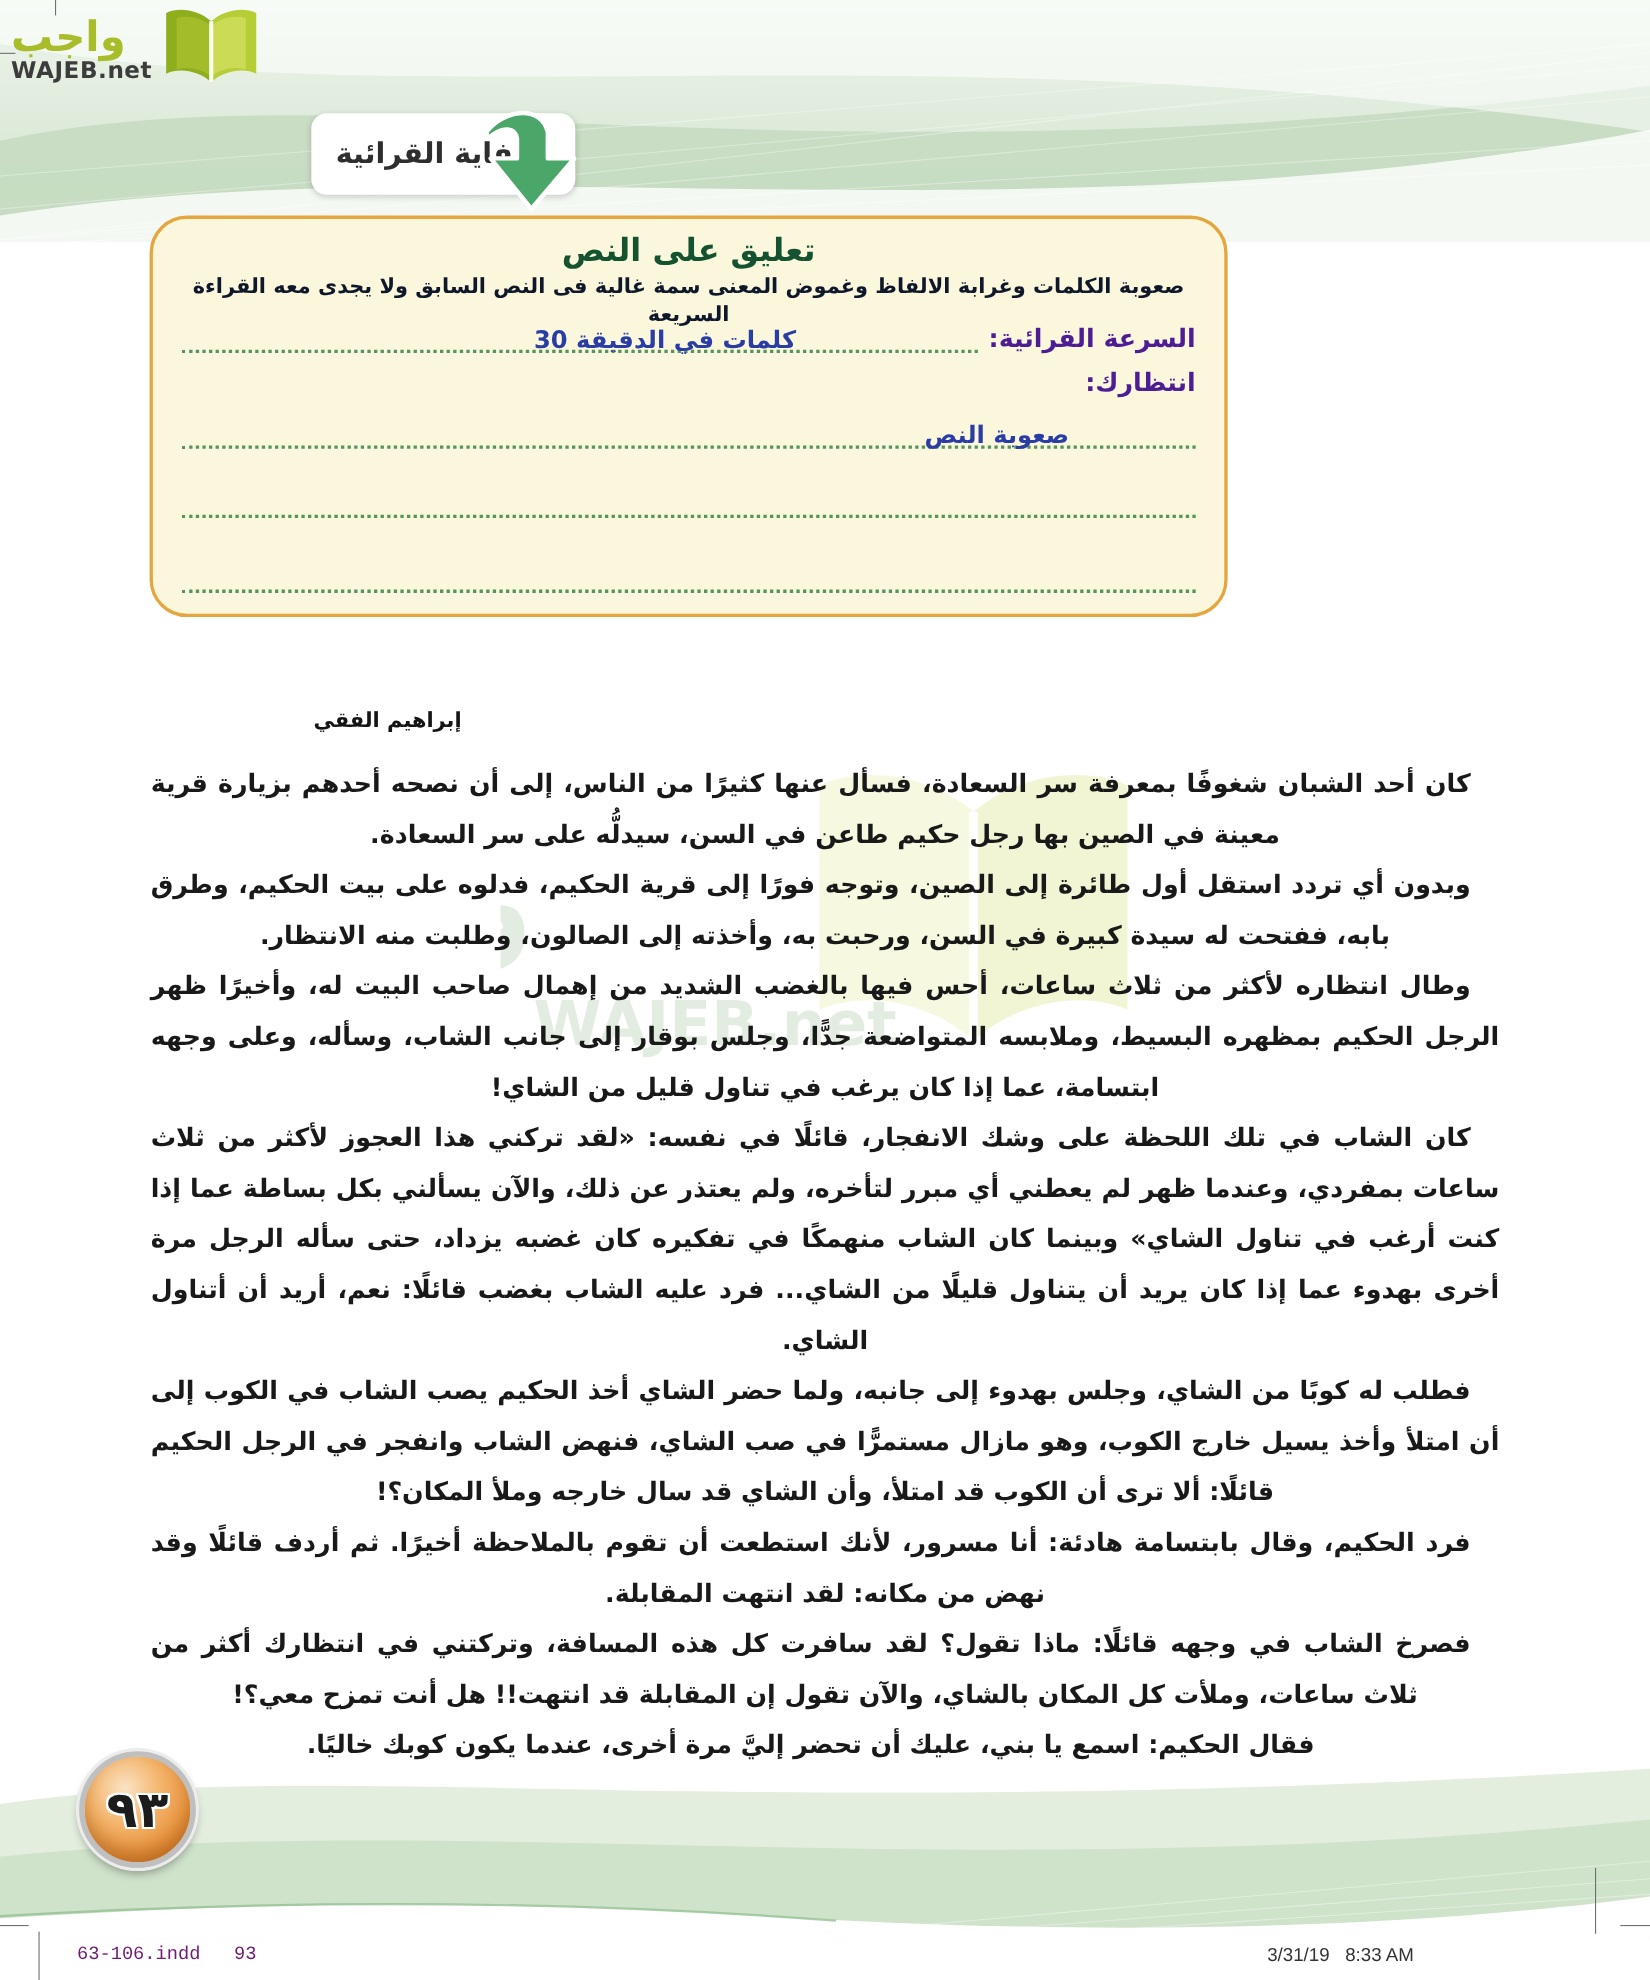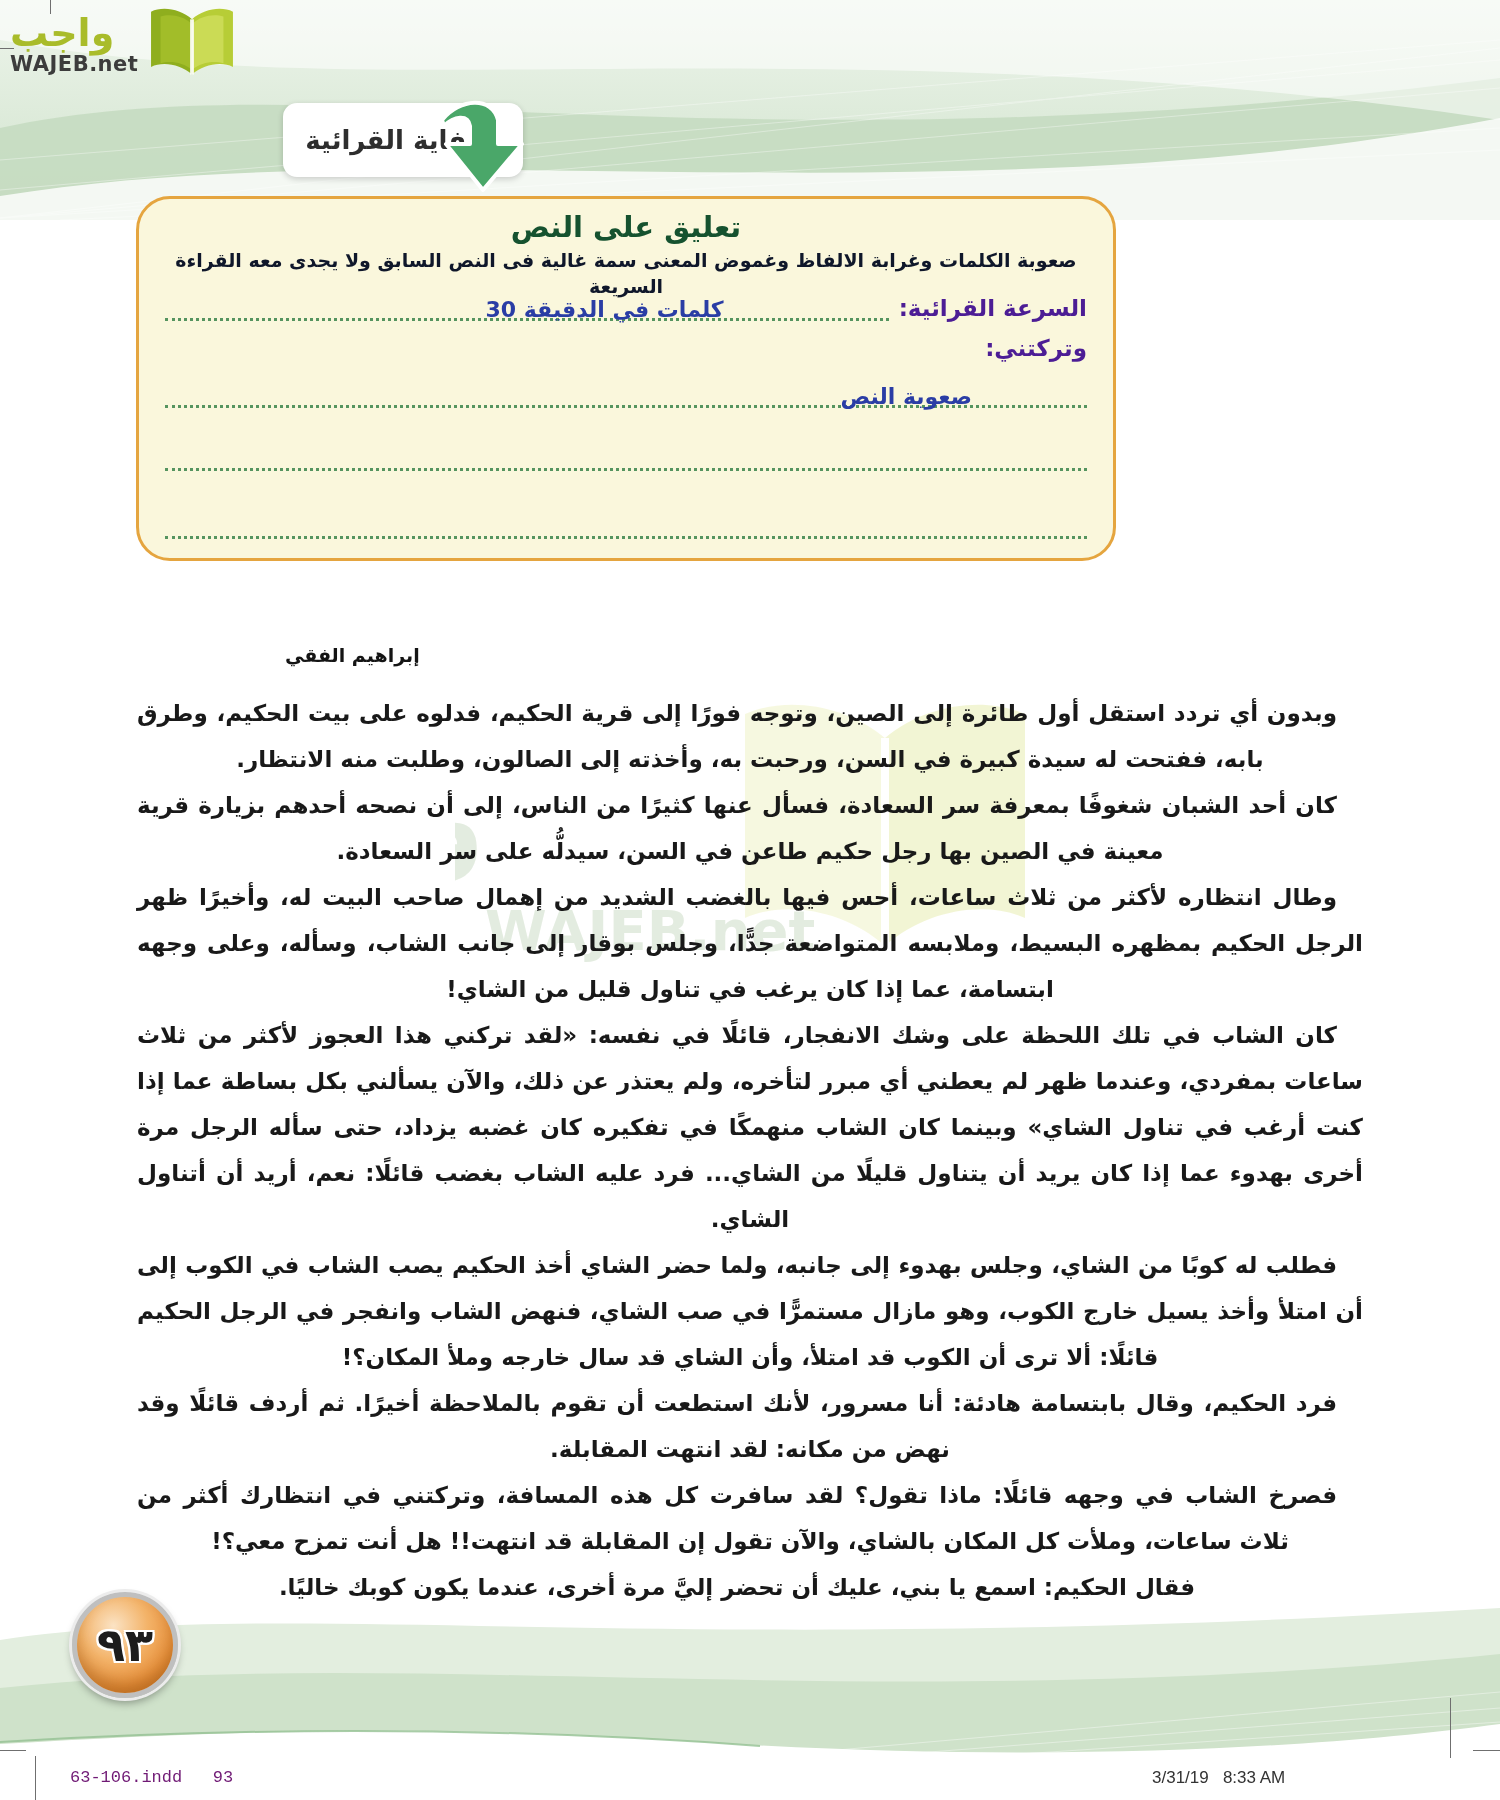--- a/index.html
+++ b/index.html
@@ -149,21 +149,21 @@
     <div class="box-note">صعوبة الكلمات وغرابة الالفاظ وغموض المعنى سمة غالية فى النص السابق ولا يجدى معه القراءة السريعة</div>
 
     <div class="fill-row">
       <span class="fill-label">السرعة القرائية:</span>
       <span class="dotline">
         <span class="blue-val" style="right:165px;">كلمات في الدقيقة 30</span>
       </span>
     </div>
 
     <div class="label-row">
-      <span class="fill-label">وتركتني:</span>
+      <span class="fill-label">انتظارك:</span>
     </div>
 
     <div class="dot-row sp1">
       <span class="blue-val" style="right:115px;">صعوبة النص</span>
     </div>
     <div class="dot-row sp2"></div>
     <div class="dot-row sp3"></div>
   </div>
 
   <div class="watermark">
@@ -172,22 +172,22 @@
       <path d="M430 50 C470 16 530 8 570 26 L570 230 C530 212 470 222 430 258 Z" fill="#e6ecab"></path>
       <path d="M426 50 L426 258 L434 258 L434 50 Z" fill="#ffffff"></path>
       <text x="30" y="170" font-size="110" font-weight="bold" fill="#c9dac2" font-family="DejaVu Sans, sans-serif" direction="rtl">واجب</text>
       <text x="30" y="262" font-size="56" font-weight="bold" fill="#c9dac2" font-family="DejaVu Sans, sans-serif">WAJEB.net</text>
     </svg>
   </div>
 
   <div class="article-author">إبراهيم الفقي</div>
 
   <div class="article-body">
+    <p>كان أحد الشبان شغوفًا بمعرفة سر السعادة، فسأل عنها كثيرًا من الناس، إلى أن نصحه أحدهم بزيارة قرية معينة في الصين بها رجل حكيم طاعن في السن، سيدلُّه على سر السعادة.</p>
     <p>وبدون أي تردد استقل أول طائرة إلى الصين، وتوجه فورًا إلى قرية الحكيم، فدلوه على بيت الحكيم، وطرق بابه، ففتحت له سيدة كبيرة في السن، ورحبت به، وأخذته إلى الصالون، وطلبت منه الانتظار.</p>
-    <p>كان أحد الشبان شغوفًا بمعرفة سر السعادة، فسأل عنها كثيرًا من الناس، إلى أن نصحه أحدهم بزيارة قرية معينة في الصين بها رجل حكيم طاعن في السن، سيدلُّه على سر السعادة.</p>
     <p>وطال انتظاره لأكثر من ثلاث ساعات، أحس فيها بالغضب الشديد من إهمال صاحب البيت له، وأخيرًا ظهر الرجل الحكيم بمظهره البسيط، وملابسه المتواضعة جدًّا، وجلس بوقار إلى جانب الشاب، وسأله، وعلى وجهه ابتسامة، عما إذا كان يرغب في تناول قليل من الشاي!</p>
     <p>كان الشاب في تلك اللحظة على وشك الانفجار، قائلًا في نفسه: «لقد تركني هذا العجوز لأكثر من ثلاث ساعات بمفردي، وعندما ظهر لم يعطني أي مبرر لتأخره، ولم يعتذر عن ذلك، والآن يسألني بكل بساطة عما إذا كنت أرغب في تناول الشاي» وبينما كان الشاب منهمكًا في تفكيره كان غضبه يزداد، حتى سأله الرجل مرة أخرى بهدوء عما إذا كان يريد أن يتناول قليلًا من الشاي... فرد عليه الشاب بغضب قائلًا: نعم، أريد أن أتناول الشاي.</p>
     <p>فطلب له كوبًا من الشاي، وجلس بهدوء إلى جانبه، ولما حضر الشاي أخذ الحكيم يصب الشاب في الكوب إلى أن امتلأ وأخذ يسيل خارج الكوب، وهو مازال مستمرًّا في صب الشاي، فنهض الشاب وانفجر في الرجل الحكيم قائلًا: ألا ترى أن الكوب قد امتلأ، وأن الشاي قد سال خارجه وملأ المكان؟!</p>
     <p>فرد الحكيم، وقال بابتسامة هادئة: أنا مسرور، لأنك استطعت أن تقوم بالملاحظة أخيرًا. ثم أردف قائلًا وقد نهض من مكانه: لقد انتهت المقابلة.</p>
     <p>فصرخ الشاب في وجهه قائلًا: ماذا تقول؟ لقد سافرت كل هذه المسافة، وتركتني في انتظارك أكثر من ثلاث ساعات، وملأت كل المكان بالشاي، والآن تقول إن المقابلة قد انتهت!! هل أنت تمزح معي؟!</p>
     <p>فقال الحكيم: اسمع يا بني، عليك أن تحضر إليَّ مرة أخرى، عندما يكون كوبك خاليًا.</p>
   </div>
 
   <div class="page-badge">
     <span>٩٣</span>

